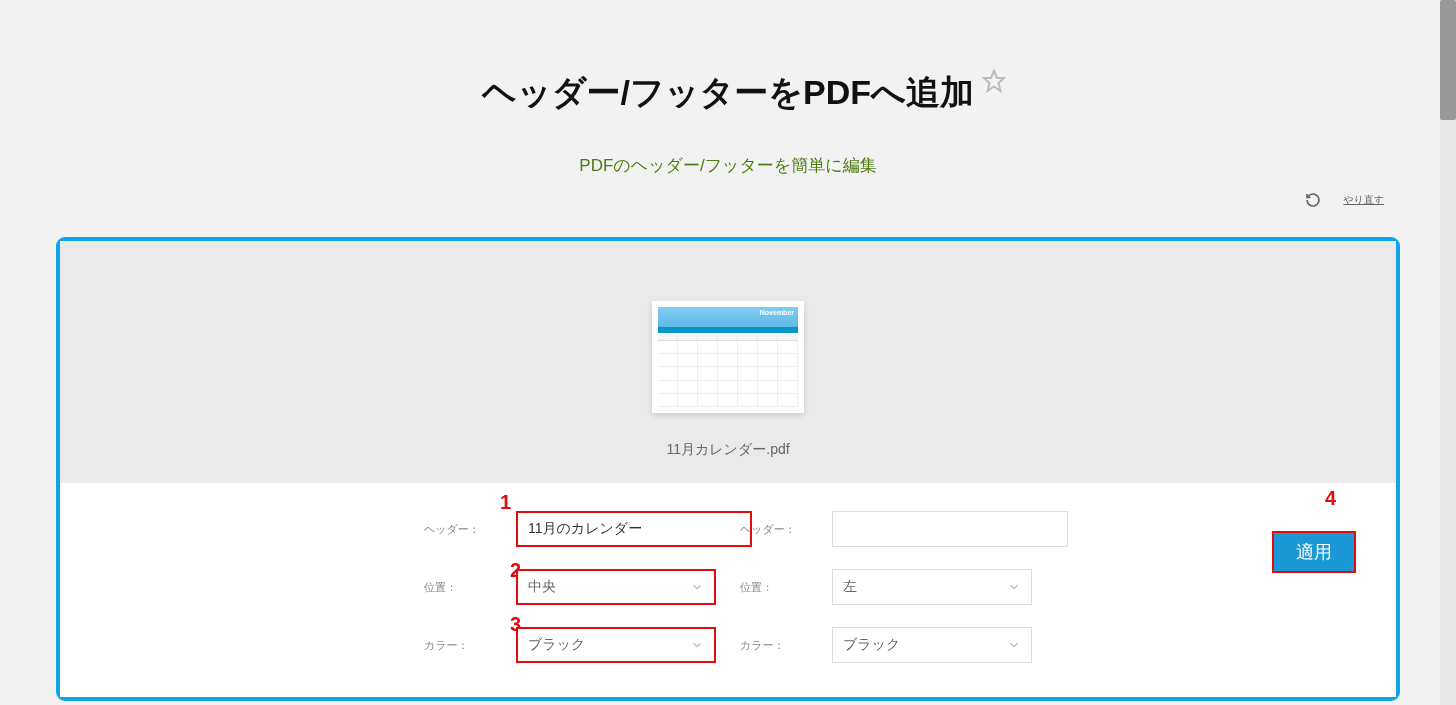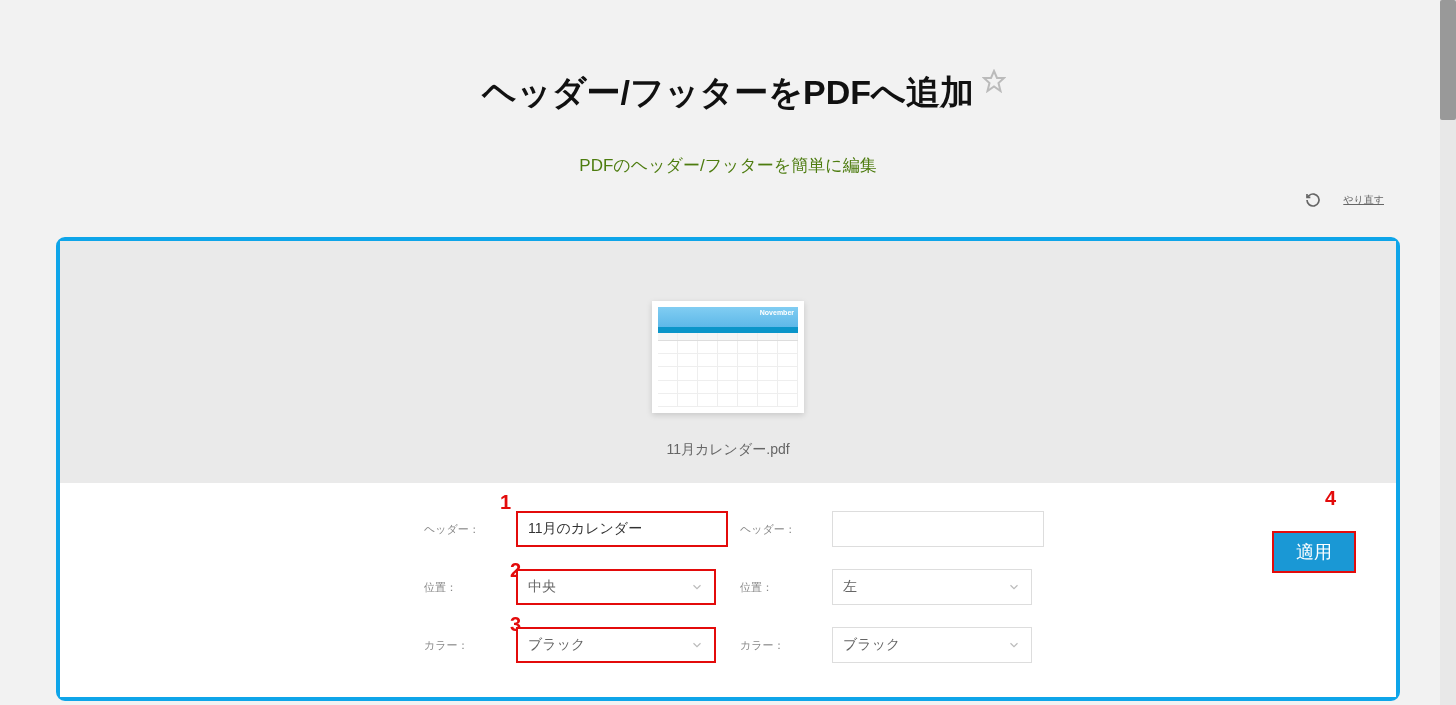--- a/index.html
+++ b/index.html
@@ -154,21 +154,21 @@
       font-size: 11px;
       color: #888;
       min-width: 68px;
     }
     .text-input {
       height: 36px;
       border: 1px solid #ddd;
       padding: 0 10px;
       font-size: 14px;
       color: #333;
-      width: 212px;
+      width: 236px;
     }
     .select-wrap {
       position: relative;
       width: 200px;
       height: 36px;
       border: 1px solid #ddd;
       background: #fff;
       display: flex;
       align-items: center;
       padding: 0 10px;

